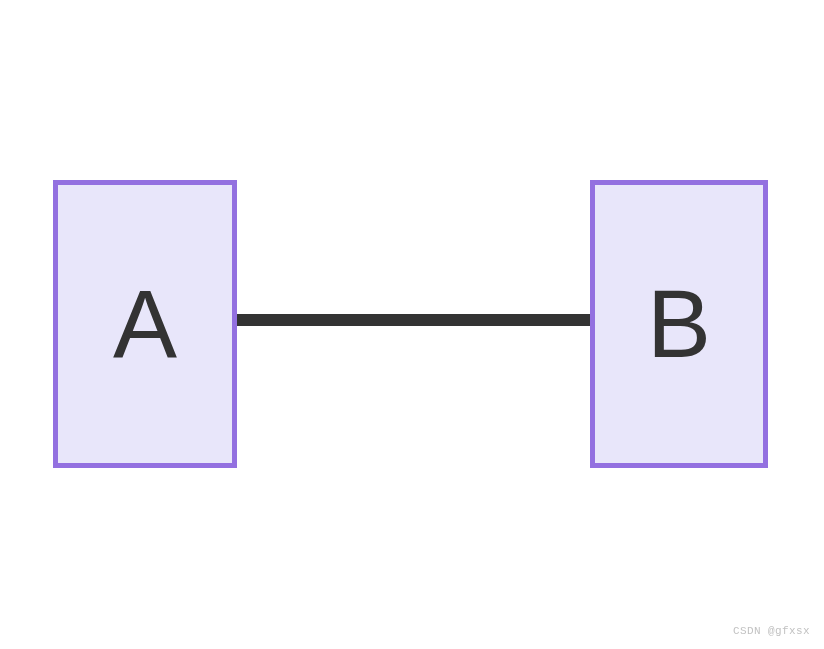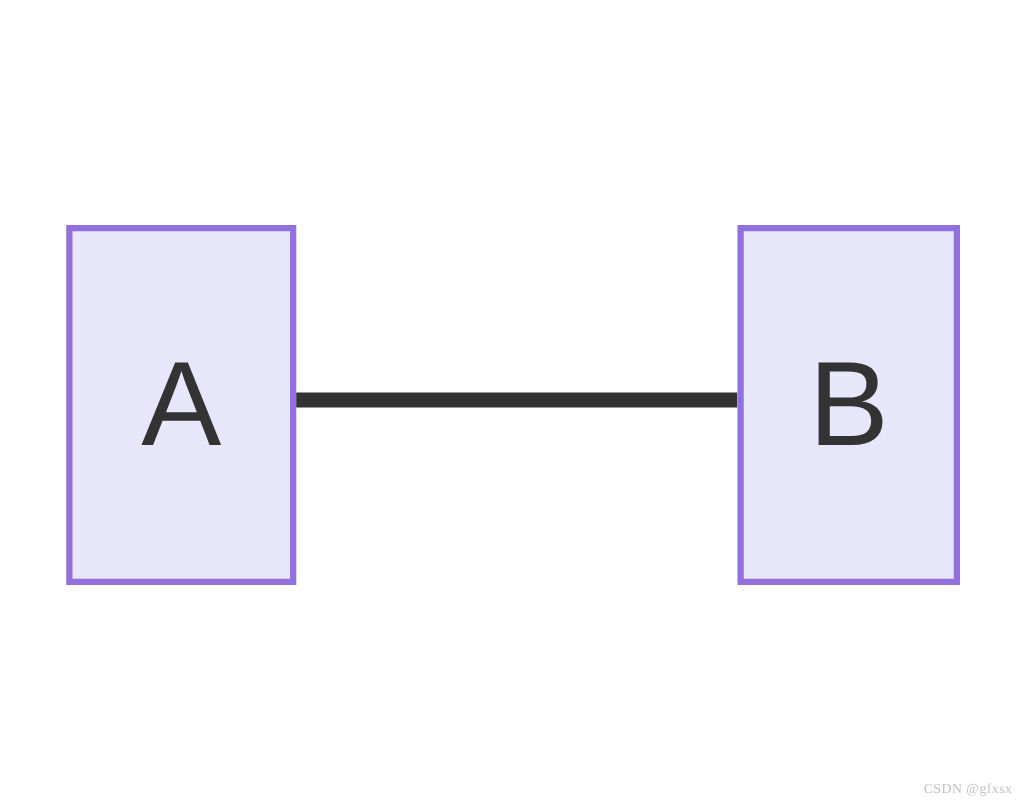--- a/index.html
+++ b/index.html
@@ -62,21 +62,21 @@
     top: 314px;
     width: 353px;
     height: 12px;
   }
 
   
   #watermark {
     position: absolute;
     right: 14px;
     bottom: 12px;
-    font-family: Liberation Serif, serif;
+    font-family: Liberation Mono, monospace;
     font-size: 11px;
     letter-spacing: 0.4px;
     color: #c2c2c2;
     user-select: none;
     white-space: nowrap;
   }
 </style>
 </head>
 <body>
 

